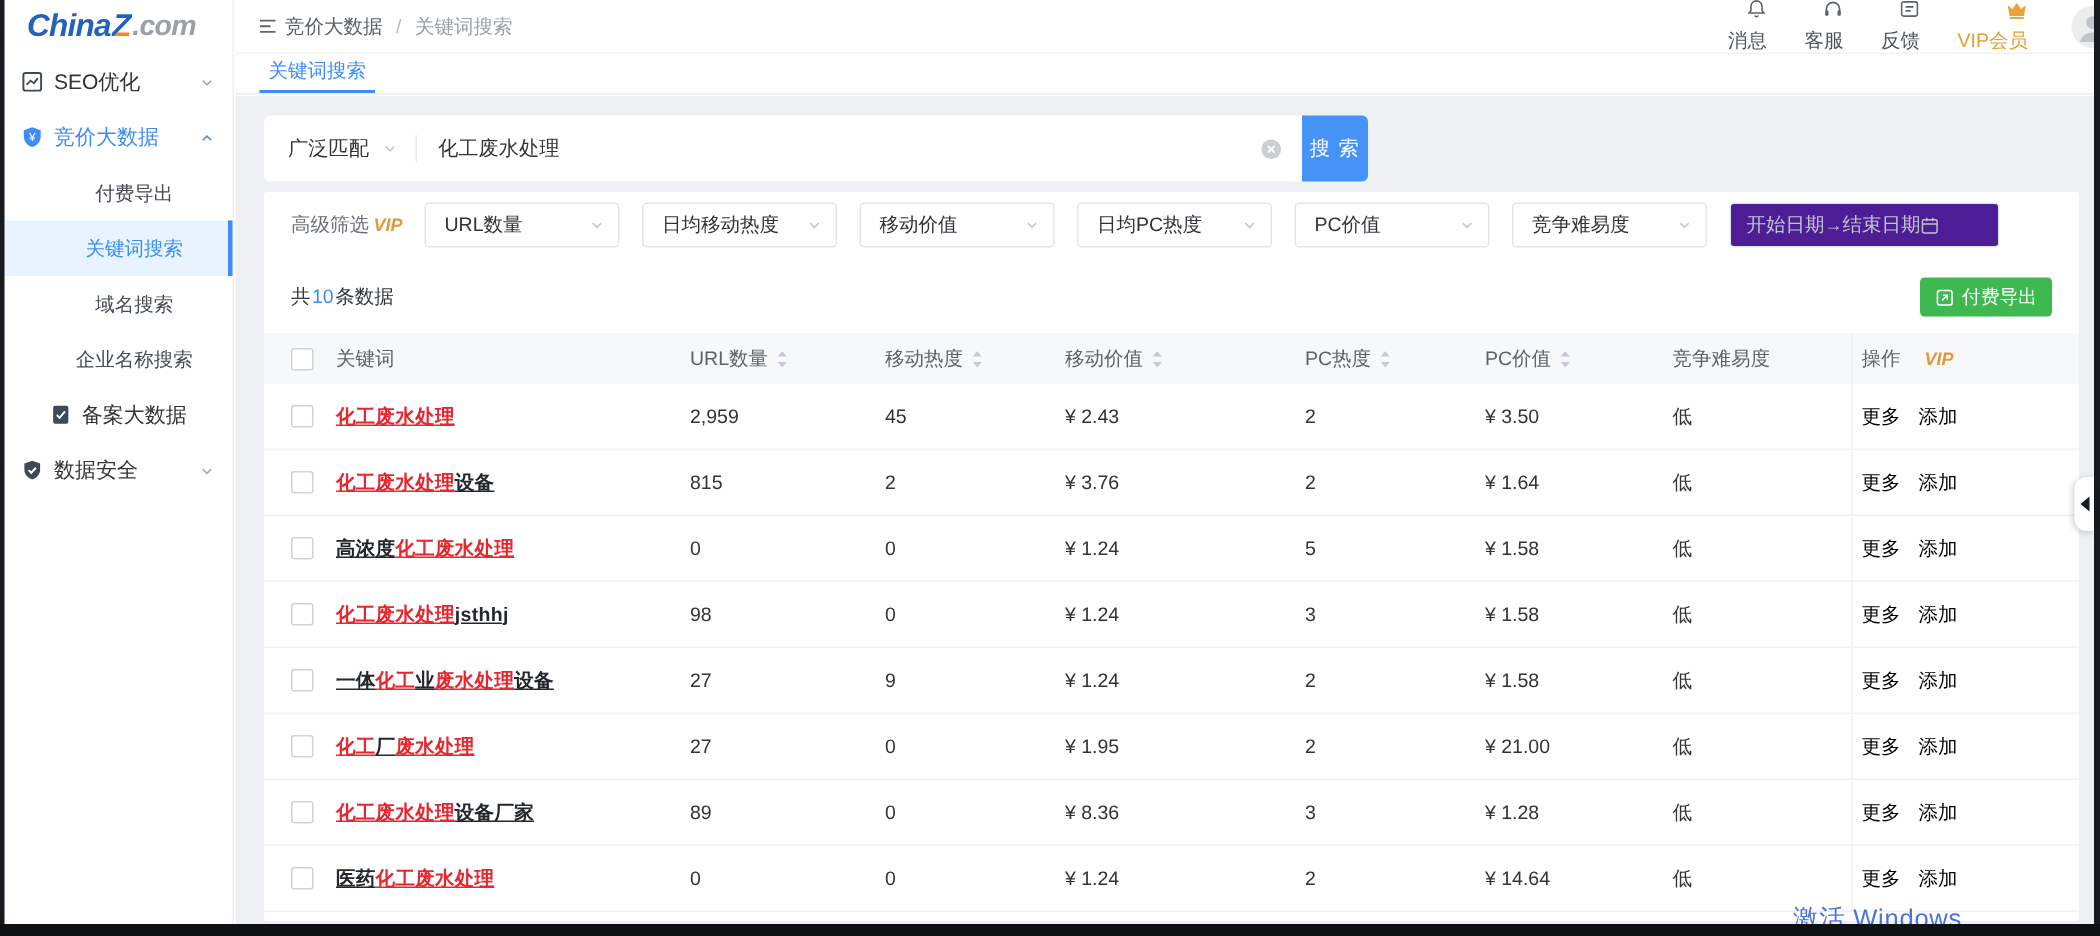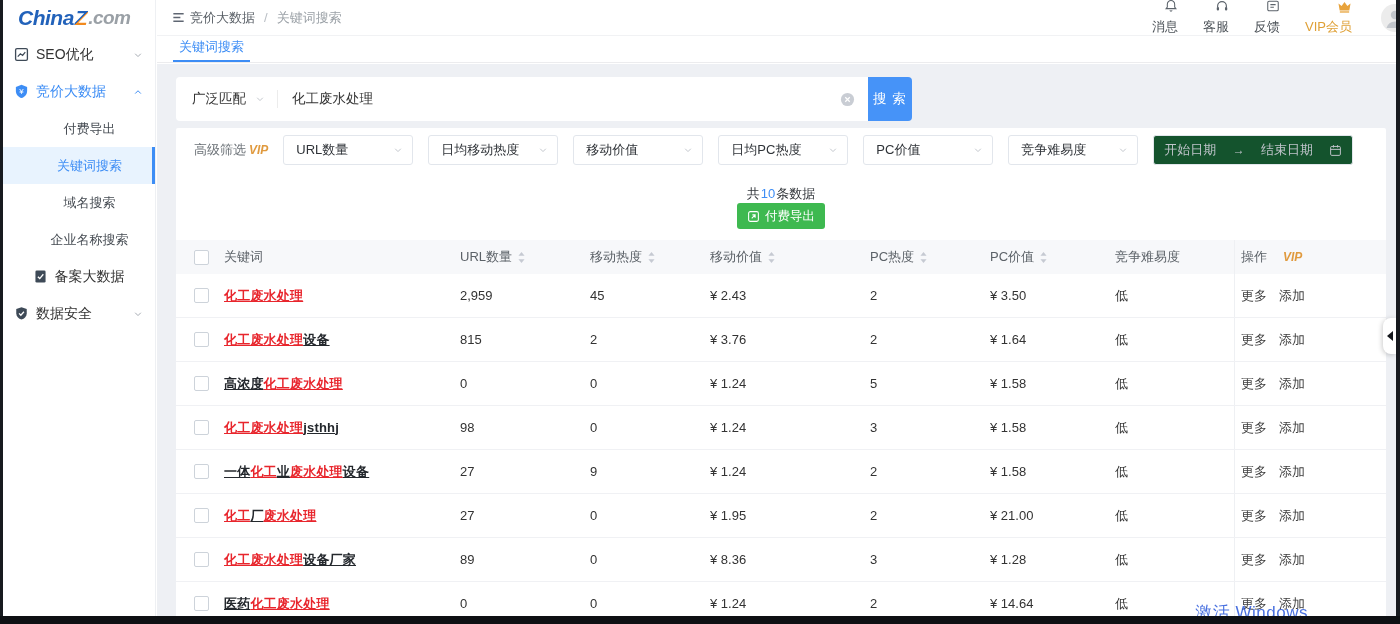--- a/index.html
+++ b/index.html
@@ -57,42 +57,42 @@
   .clear-btn { display:flex; margin-right:13px; cursor:pointer; }
   .search-btn { width:44px; height:44px; background:#4693f8; border:none; border-radius:0 4px 4px 0; color:#fff; font-size:13.5px; cursor:pointer; font-family:inherit; letter-spacing:1px; }
 
   
   .card { margin-top:7px; background:#fff; border-radius:2px; padding-bottom:4px; min-height:486px; }
   .filter-row { display:flex; align-items:center; gap:15px; padding:0 18px; height:44px; }
   .filter-label { font-size:13px; color:#6a7076; display:flex; align-items:center; gap:3px; white-space:nowrap; }
   .vip-mark { color:#e09a3e; font-style:italic; font-weight:700; font-size:12px; }
   .f-select { width:130px; height:30px; border:1px solid #e2e6ec; border-radius:3px; background:#fff; display:flex; align-items:center; justify-content:space-between; padding:0 9px 0 12px; font-size:13px; color:#2f3338; cursor:pointer; }
   .f-select .fs-chevron { color:#c3c7cd; display:flex; }
-  .date-range { width:200px; height:30px; border:1px solid #e2e6ec; border-radius:3px; background:#14532d; display:flex; align-items:center; justify-content:space-between; padding:0 10px; font-size:13px; color:#c0c4cb; cursor:pointer; }
+  .date-range { width:180px; height:30px; border:1px solid #e2e6ec; border-radius:3px; background:#4c1d95; display:flex; align-items:center; padding:0 10px; font-size:13px; color:#c0c4cb; cursor:pointer; }
   .date-range .dr-arrow { color:#c0c4cb; font-size:12px; }
   .date-range .dr-cal { display:flex; color:#c0c4cb; }
 
-  .stats-row { display:flex; align-items:center; justify-content:space-between; padding:13px 18px 11px;flex-direction:column; }
+  .stats-row { display:flex; align-items:center; justify-content:space-between; padding:13px 18px 11px; }
   .stats-text { font-size:13px; color:#33373c; }
   .stats-text .cnt { color:#3d8df5; padding:0 1px; }
   .export-btn { height:26px; background:#3eb950; color:#fff; border:none; border-radius:3px; font-size:12.5px; display:flex; align-items:center; gap:5px; padding:0 10px; cursor:pointer; font-family:inherit; }
 
   
   .t-row { display:grid; grid-template-columns:42px 236px 130px 120px 160px 120px 125px 125px 1fr; align-items:center; }
   .t-head { height:34px; background:#f7f8fa; color:#5c6268; font-size:13px; }
   .t-body-row { height:44px; border-bottom:1px solid #f0f1f4; font-size:13px; background:#fff; }
   .t-cell { display:flex; align-items:center; padding-left:6px; height:100%; }
   .t-cell.chk { padding-left:18px; }
   .t-cell.act { border-left:1px solid #eef0f3; gap:12px; }
   .t-cell .sort-icn { display:flex; margin-left:5px; }
   .checkbox { width:15px; height:15px; border:1px solid #cdd3da; border-radius:2px; background:#fff; display:inline-block; cursor:pointer; }
   .kw-link { cursor:pointer; font-weight:700; letter-spacing:0.2px; }
   .kw-link .hl { color:#e8262d; text-decoration:underline; }
   .kw-link .pl { color:#24282d; text-decoration:underline; }
-  .act-link { color:#404040; cursor:pointer; white-space:nowrap; }
+  .act-link { color:#000000; cursor:pointer; white-space:nowrap; }
   .head-vip { margin-left:4px; }
 
   
   .edge-handle { position:absolute; right:4px; top:318px; width:13px; height:36px; background:#fff; border-radius:8px 0 0 8px; box-shadow:-1px 1px 5px rgba(0,0,0,0.2); z-index:55; display:flex; align-items:center; justify-content:center; cursor:pointer; }
   .edge-handle .tri { width:0; height:0; border-top:5px solid transparent; border-bottom:5px solid transparent; border-right:6px solid #15181d; }
   .watermark { position:absolute; right:92px; bottom:0px; font-size:17px; color:#1d4ed8; opacity:0.8; z-index:40; letter-spacing:0.5px; }
 </style>
 </head>
 <body>
 

